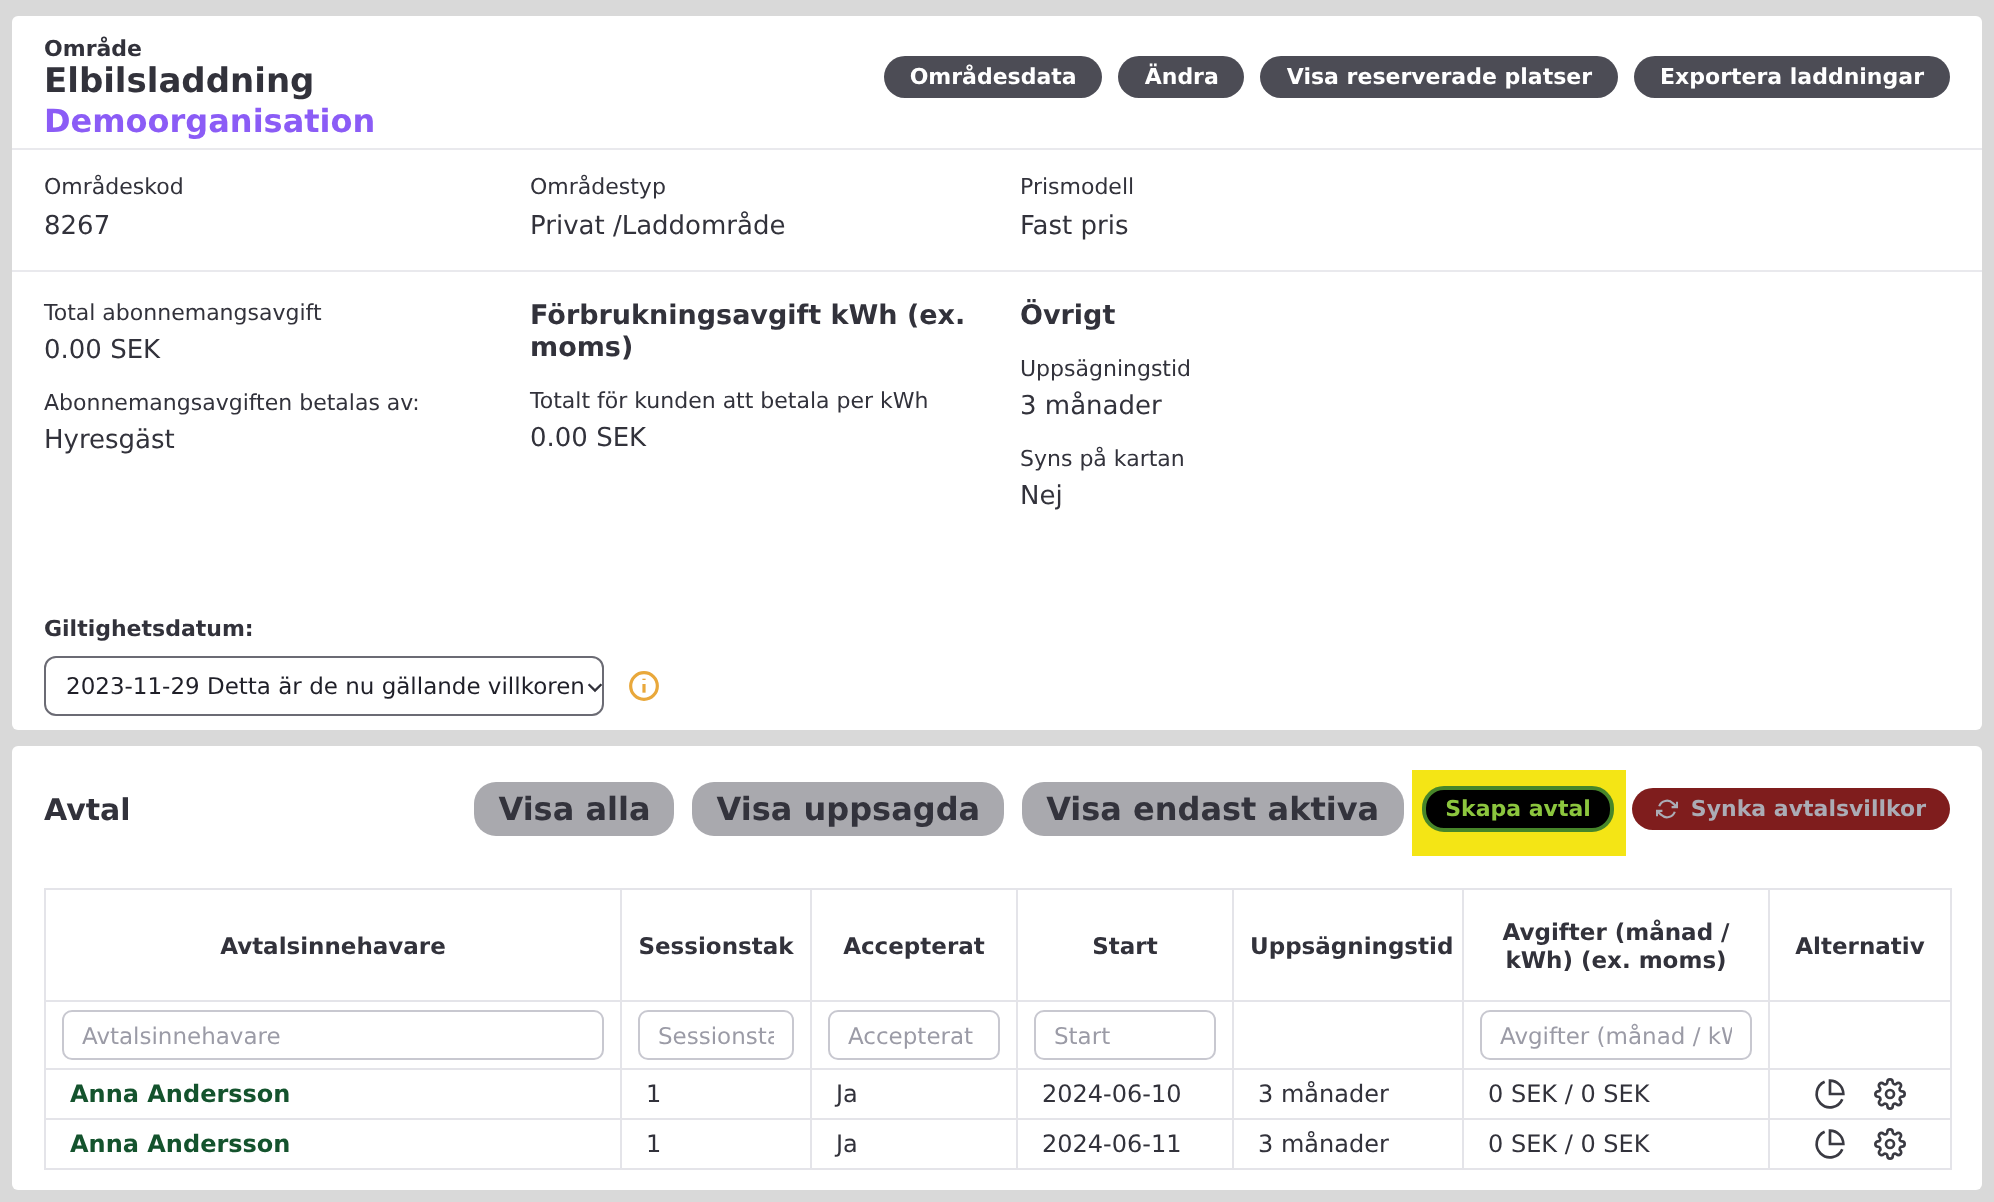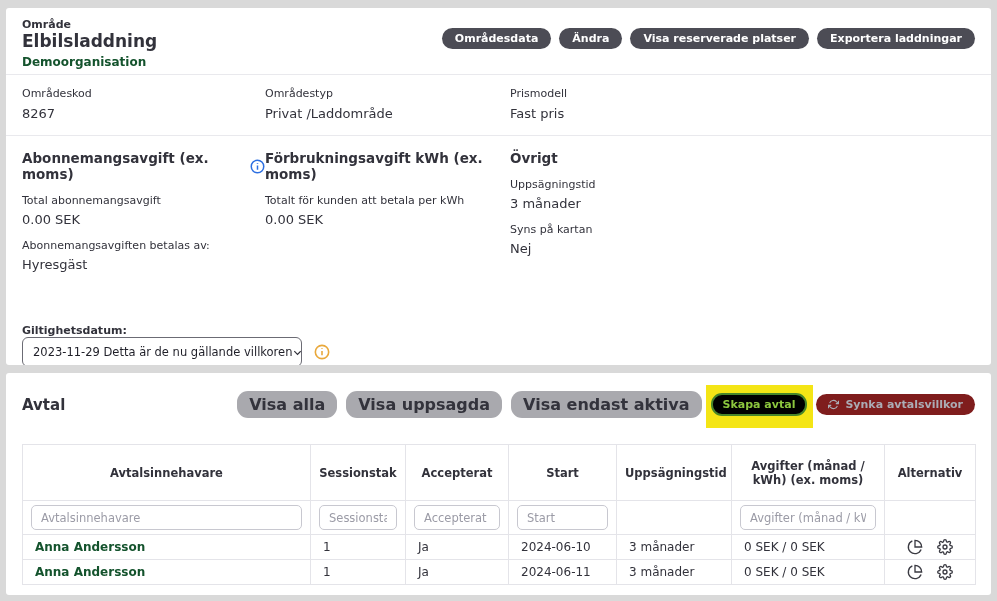--- a/index.html
+++ b/index.html
@@ -10,38 +10,38 @@
     color:#32323b;
   }
   .card { background:#ffffff; border-radius:3px; margin:0 6px; overflow:hidden; }
   .card-top { margin-top:8px; height:357px; }
   .card-avtal { margin-top:8px; height:222px; }
 
   
   .card-top-header { display:flex; justify-content:space-between; align-items:flex-start; padding:10px 16px 4px; }
   .kicker { font-size:11px; font-weight:bold; }
   .page-title { font-size:17px; font-weight:bold; line-height:1.2; }
-  .org-link { font-size:12px; font-weight:bold; color:#14532d; text-decoration:none; cursor:pointer; }
+  .org-link { font-size:16px; font-weight:bold; color:#8b5cf6; text-decoration:none; cursor:pointer; }
   .header-buttons { display:flex; gap:8px; margin-top:10px; }
   .btn { border:none; border-radius:11px; font-family:inherit; font-weight:bold; cursor:pointer; white-space:nowrap; }
   .btn-dark { background:#4c4c55; color:#ffffff; font-size:11px; padding:4px 13px; }
 
   .divider { height:1px; background:#e9e9ed; }
 
   .grid3 { display:grid; grid-template-columns:243px 245px 1fr; padding:0 16px; }
   .fields-row { padding-top:12px; padding-bottom:14px; }
   .f-label { font-size:11px; margin-bottom:6px; }
   .f-value { font-size:13px; }
   .sections-row { padding-top:14px; }
   .sec-title { font-size:13.5px; font-weight:bold; display:flex; align-items:center; gap:6px; margin-bottom:12px; }
   .pair { margin-bottom:12px; }
   .pair .f-label { margin-bottom:5px; }
 
   .validity { margin:40px 16px 0; }
-  .validity-label { font-size:11px; font-weight:bold; }
+  .validity-label { font-size:11px; font-weight:bold; margin-bottom:7px; }
   .select-row { display:flex; align-items:center; gap:12px; }
   .select-box {
     width:280px; height:30px; border:1px solid #6b6b74; border-radius:6px;
     display:flex; align-items:center; justify-content:space-between;
     padding:0 10px; font-size:11.5px; color:#1f1f28; cursor:pointer; background:#fff;
     white-space:nowrap; overflow:hidden;
   }
 
   
   .avtal-header { display:flex; justify-content:space-between; align-items:center; padding:18px 16px 0; }
@@ -103,30 +103,20 @@
     <div>
       <div class="f-label">Prismodell</div>
       <div class="f-value">Fast pris</div>
     </div>
   </div>
 
   <div class="divider"></div>
 
   <div class="grid3 sections-row">
     <div>
-      <div class="sec-title">
-        <span>Abonnemangsavgift (ex. moms)</span>
-        <span class="inline-svg">
-          <svg width="15" height="15" viewBox="0 0 24 24" fill="none" stroke="#2d6fe1" stroke-width="2.4">
-            <circle cx="12" cy="12" r="10"></circle>
-              <line x1="12" y1="10.5" x2="12" y2="17"></line>
-              <line x1="12" y1="6.5" x2="12" y2="7.5"></line>
-          </svg>
-        </span>
-      </div>
       <div class="pair">
         <div class="f-label">Total abonnemangsavgift</div>
         <div class="f-value">0.00 SEK</div>
       </div>
       <div class="pair">
         <div class="f-label">Abonnemangsavgiften betalas av:</div>
         <div class="f-value">Hyresgäst</div>
       </div>
     </div>
     <div>

